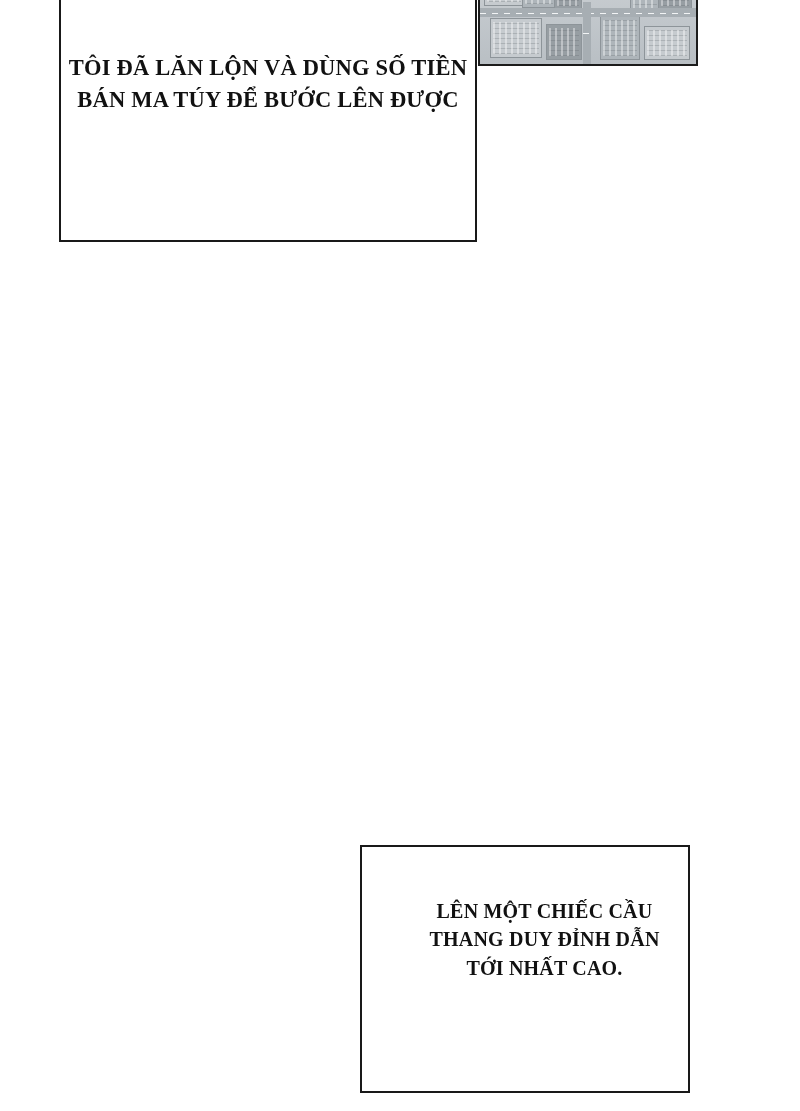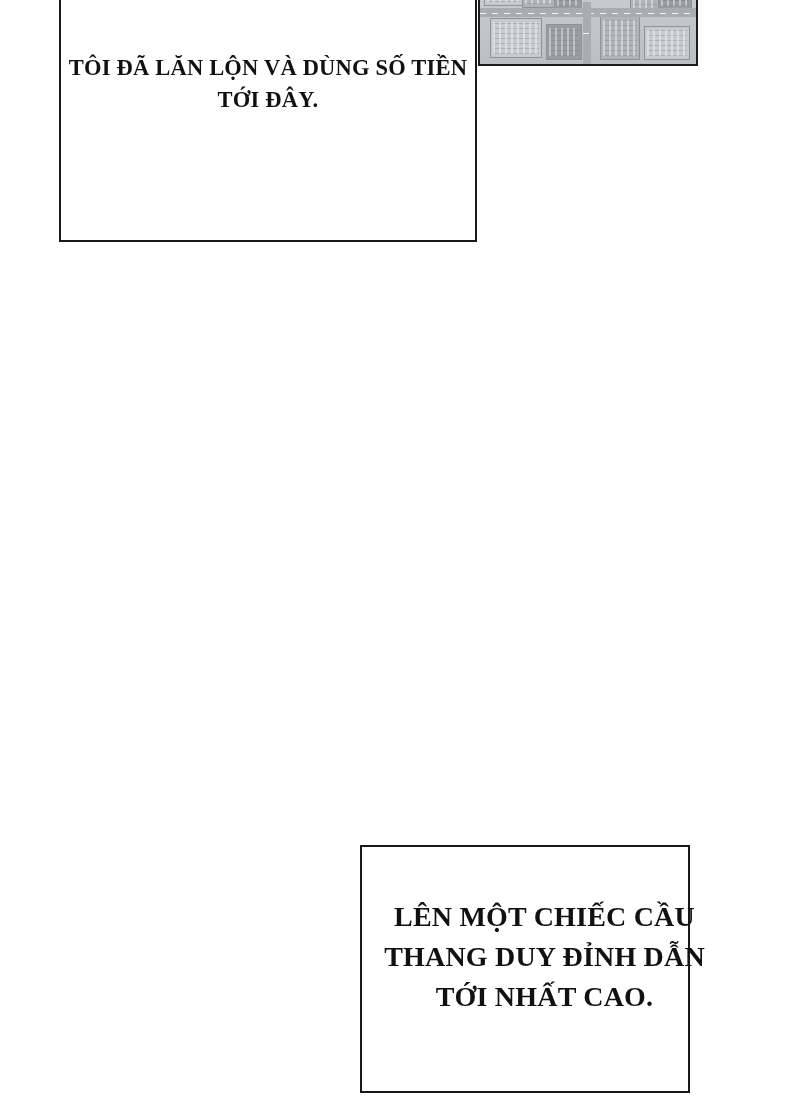--- a/index.html
+++ b/index.html
@@ -91,21 +91,21 @@
   }
   #box-top .lines { font-size: 22.5px; }
 
   #box-bottom {
     left: 360px;
     top: 845px;
     width: 330px;
     height: 248px;
     padding-top: 50px;
   }
-  #box-bottom .lines { font-size: 28px; margin-left: 39px; }
+  #box-bottom .lines { font-size: 20px; margin-left: 39px; }
 </style>
 </head>
 <body>
 
 <div class="page">
 
   <div class="photo-panel">
 
     <div class="photo-ground"></div>
 
@@ -121,21 +121,21 @@
     <div class="bld" style="left:120px;top:110px; width:40px; height:44px;"></div>
     <div class="bld light" style="left:164px;top:120px; width:46px; height:34px;"></div>
 
     <div class="road" style="left:0; top:102px; width:216px; height:9px;"></div>
     <div class="road" style="left:103px; top:96px; width:8px; height:62px;"></div>
   </div>
 
   <div class="box" id="box-top">
     <div class="lines">
       <div>TÔI ĐÃ LĂN LỘN VÀ DÙNG SỐ TIỀN</div>
-      <div>TỚI ĐÂY.</div>
+      <div>BÁN MA TÚY ĐỂ BƯỚC LÊN ĐƯỢC</div>
     </div>
   </div>
 
   <div class="box" id="box-bottom">
     <div class="lines">
       <div>LÊN MỘT CHIẾC CẦU</div>
       <div>THANG DUY ĐỈNH DẪN</div>
       <div>TỚI NHẤT CAO.</div>
     </div>
   </div>

